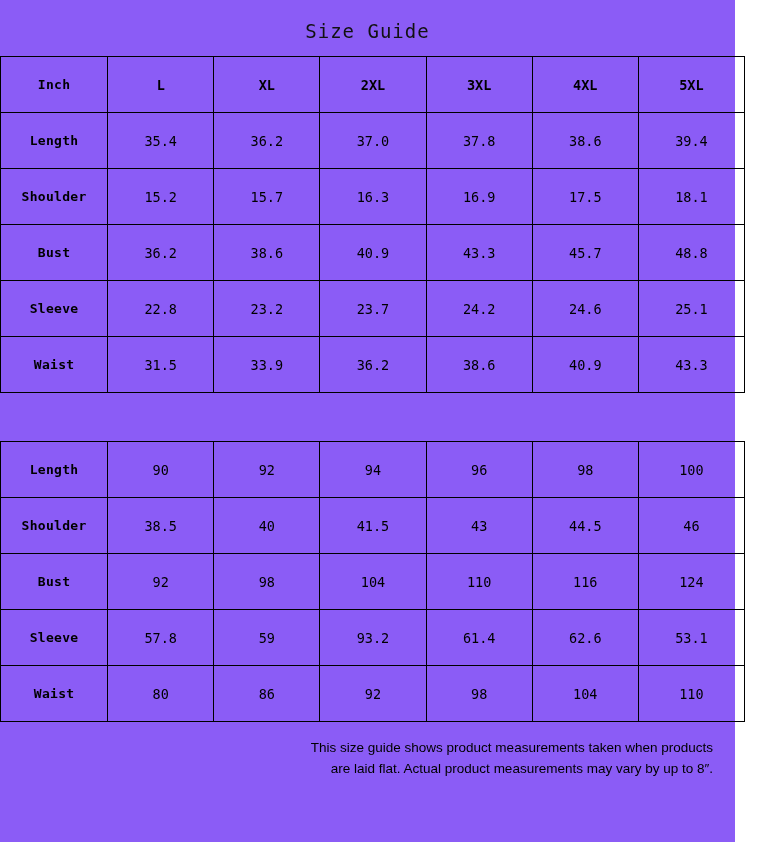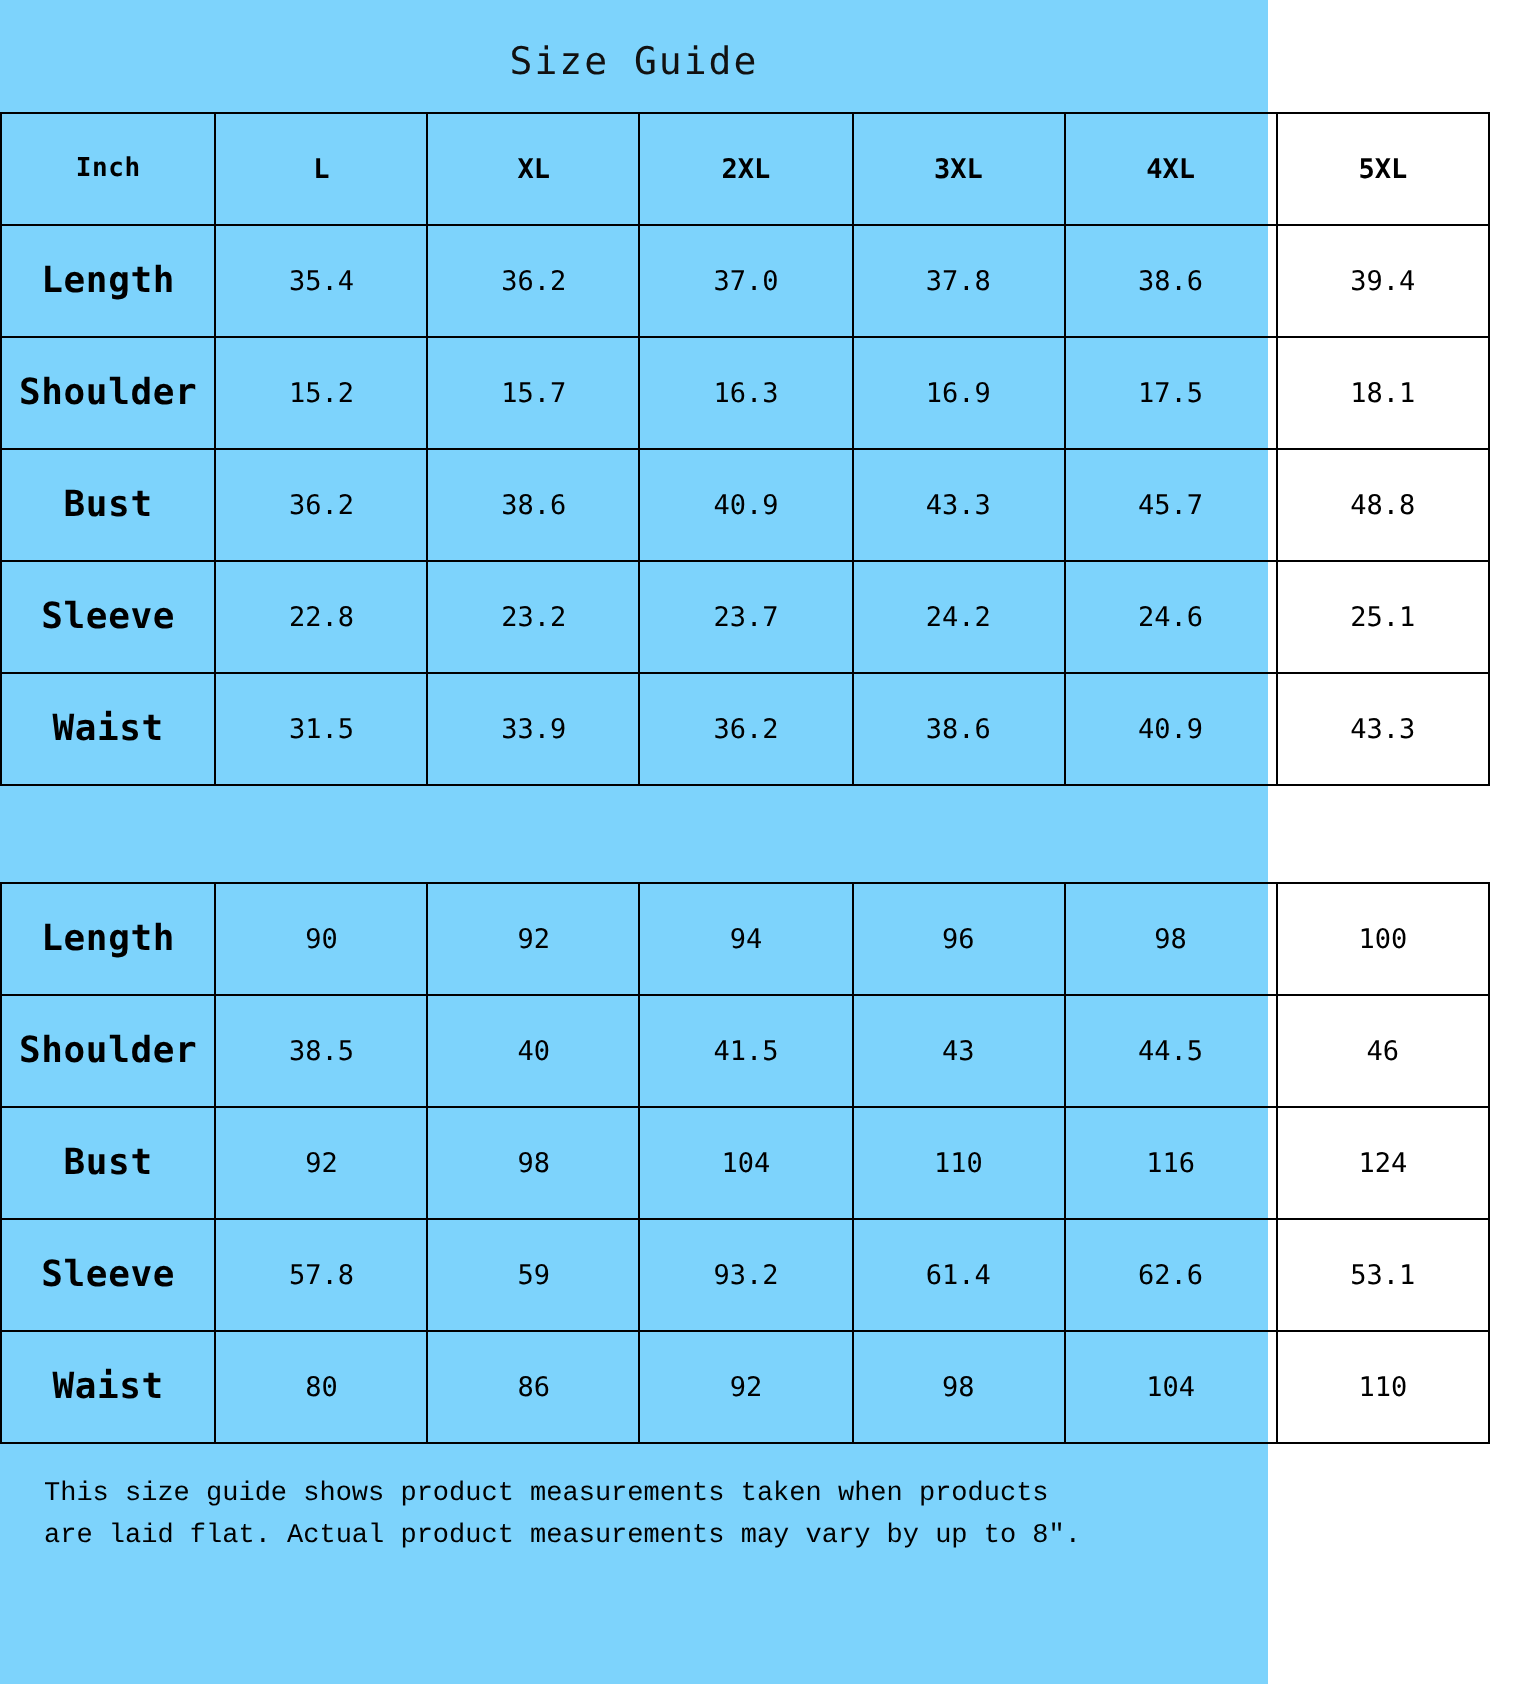--- a/index.html
+++ b/index.html
@@ -9,24 +9,24 @@
     background: #ffffff;
   }
   body {
     width: 765px;
     height: 842px;
     font-family: "DejaVu Sans Mono", monospace;
     color: #000000;
     overflow: hidden;
   }
   .page {
-    width: 634px;
+    width: 735px;
     height: 842px;
     position: relative;
-    background: #7dd3fc;
+    background: #8b5cf6;
     display: flex;
     flex-direction: column;
   }
   .title {
     text-align: center;
     font-family: "DejaVu Sans Mono", monospace;
     font-size: 19px;
     letter-spacing: 1px;
     color: #111111;
     padding-top: 20px;
@@ -52,36 +52,36 @@
     font-weight: bold;
     font-size: 13px;
     letter-spacing: 0.3px;
   }
   table.size-table td.hdr-size {
     font-weight: bold;
     font-size: 13.5px;
   }
   table.size-table td.row-label {
     font-weight: bold;
-    font-size: 18px;
+    font-size: 13px;
     letter-spacing: 0.3px;
     text-align: center;
   }
   table.size-table td.val {
     font-weight: normal;
   }
   .col-label { width: 107px; }
   .col-size { width: 106px; }
   .spacer {
     height: 48px;
   }
   .footnote {
     margin-top: 16px;
-    text-align: left;
-    font-family: Liberation Mono, monospace;
+    text-align: right;
+    font-family: Liberation Sans, sans-serif;
     font-size: 13.5px;
     line-height: 1.55;
     color: #000000;
     padding: 0 22px;
   }
   .footnote-line { display: block; }
 </style>
 </head>
 <body>
 

